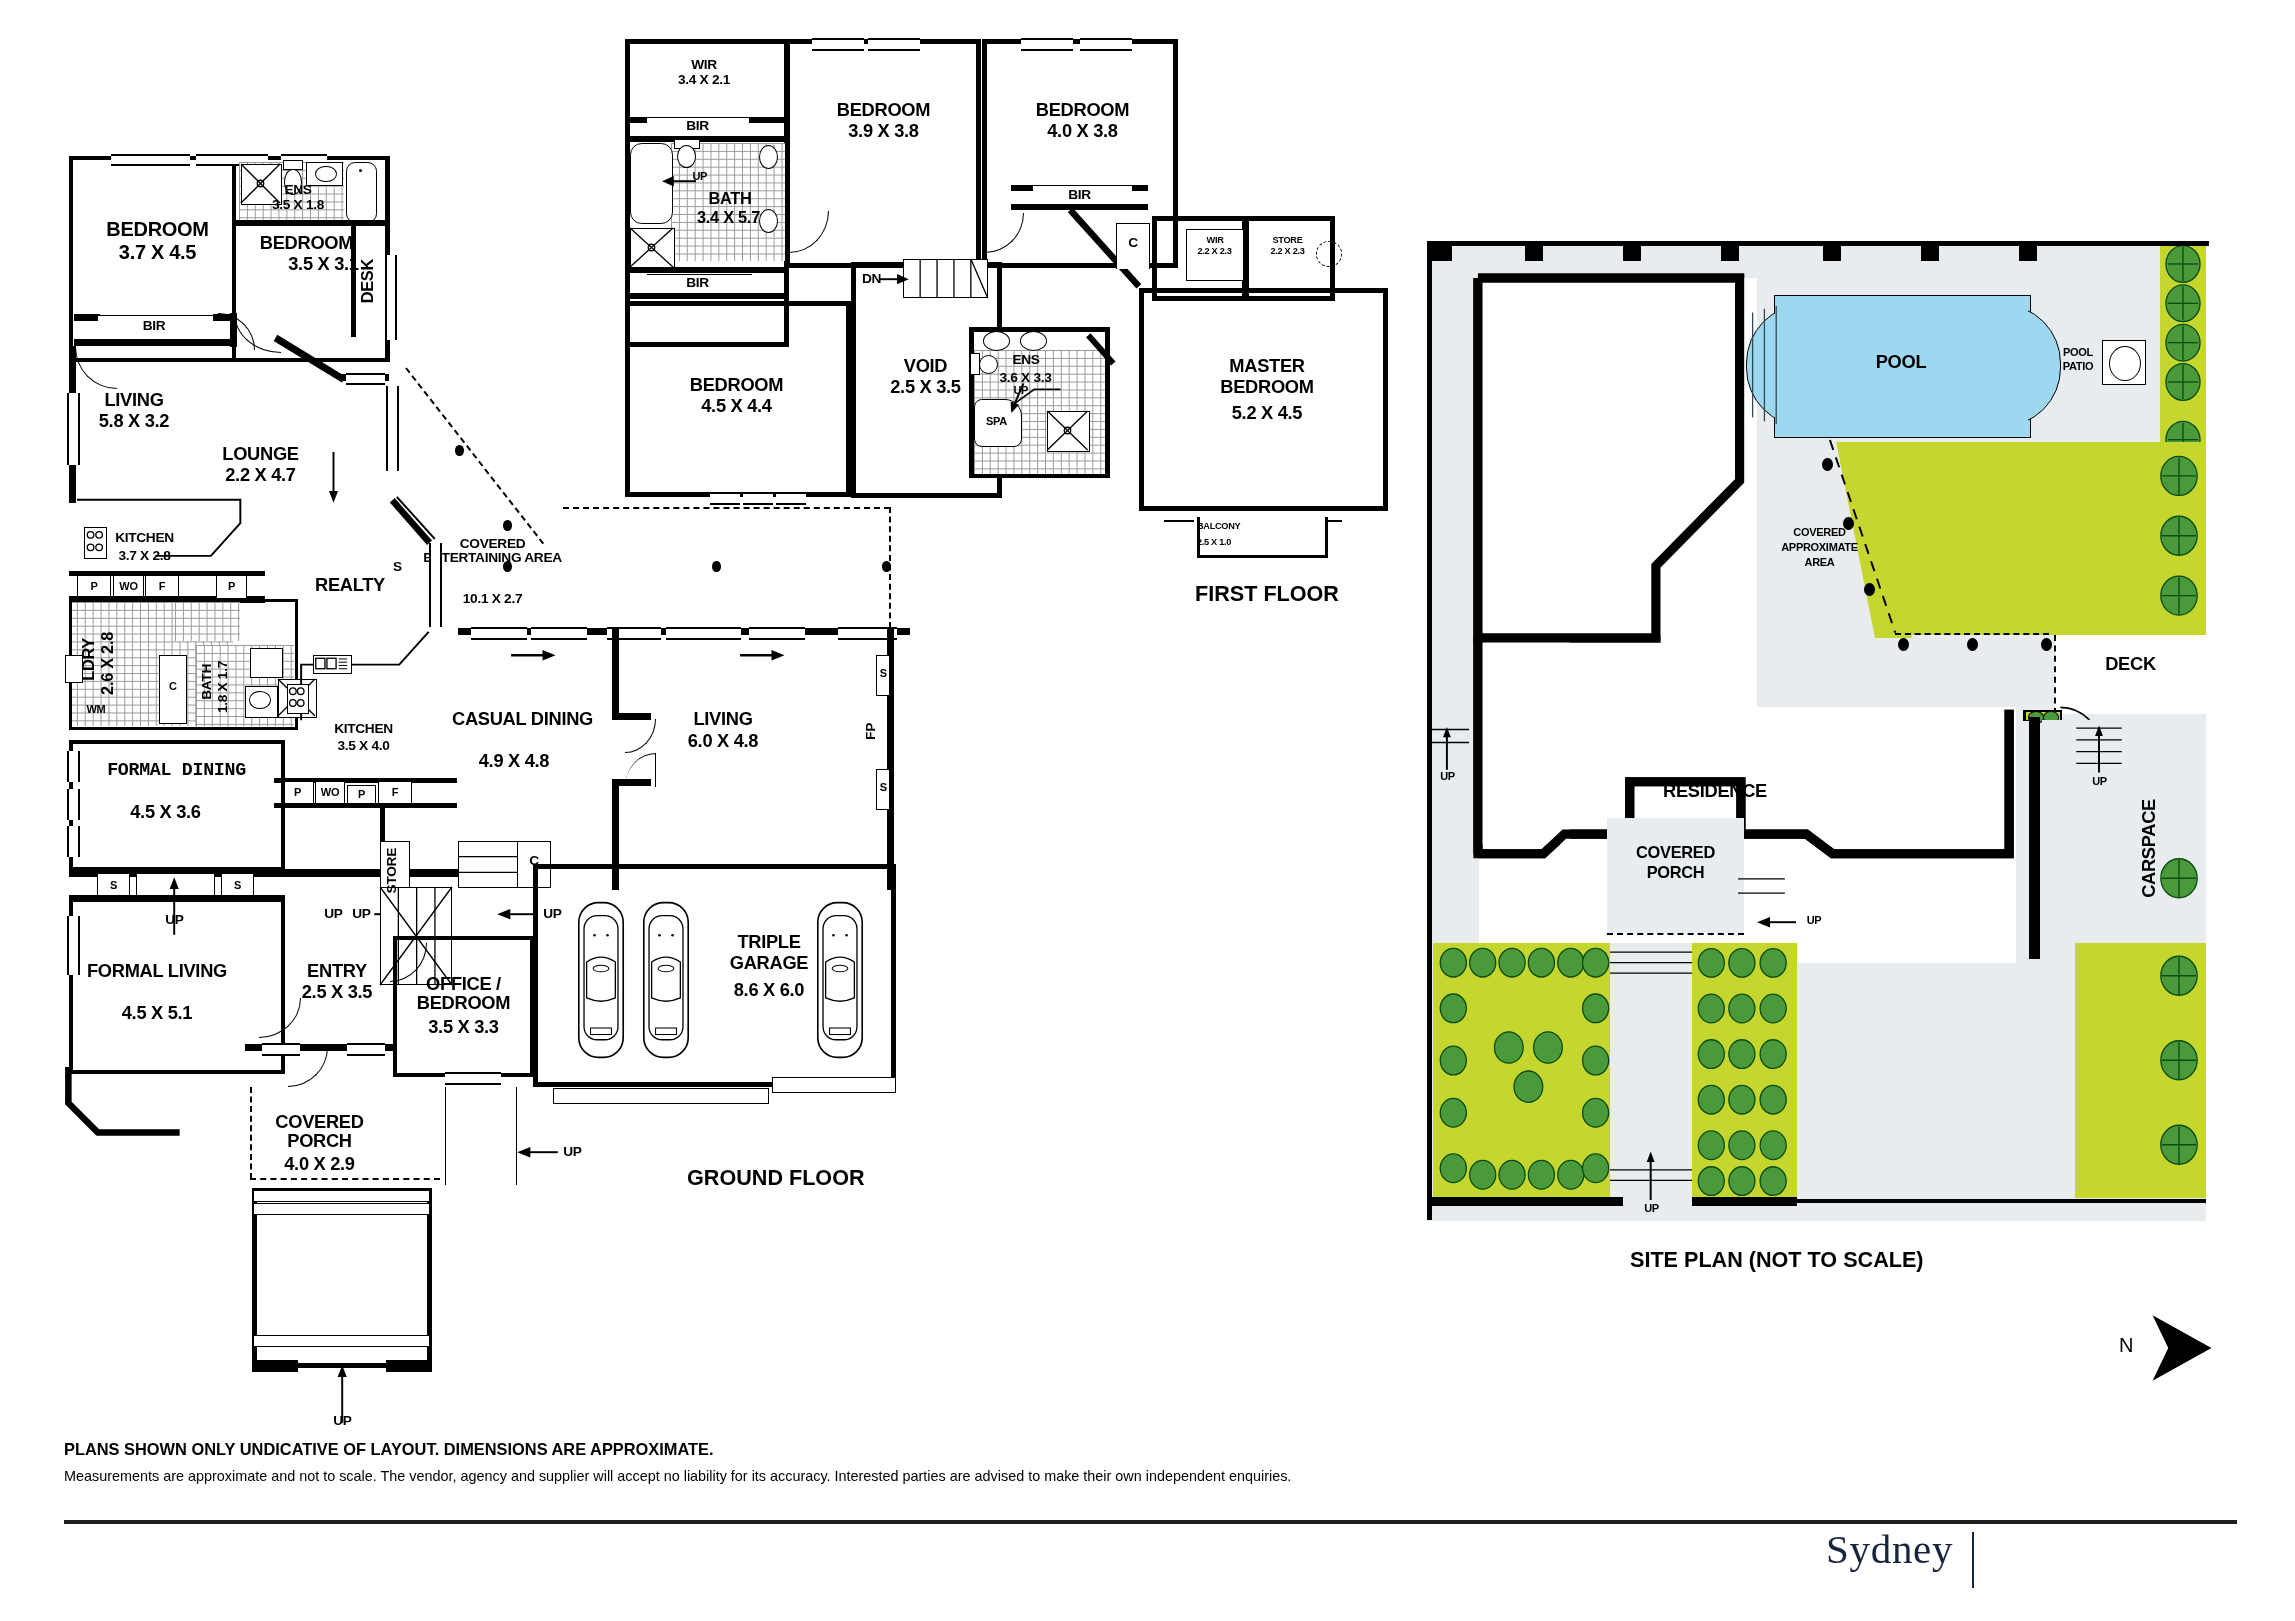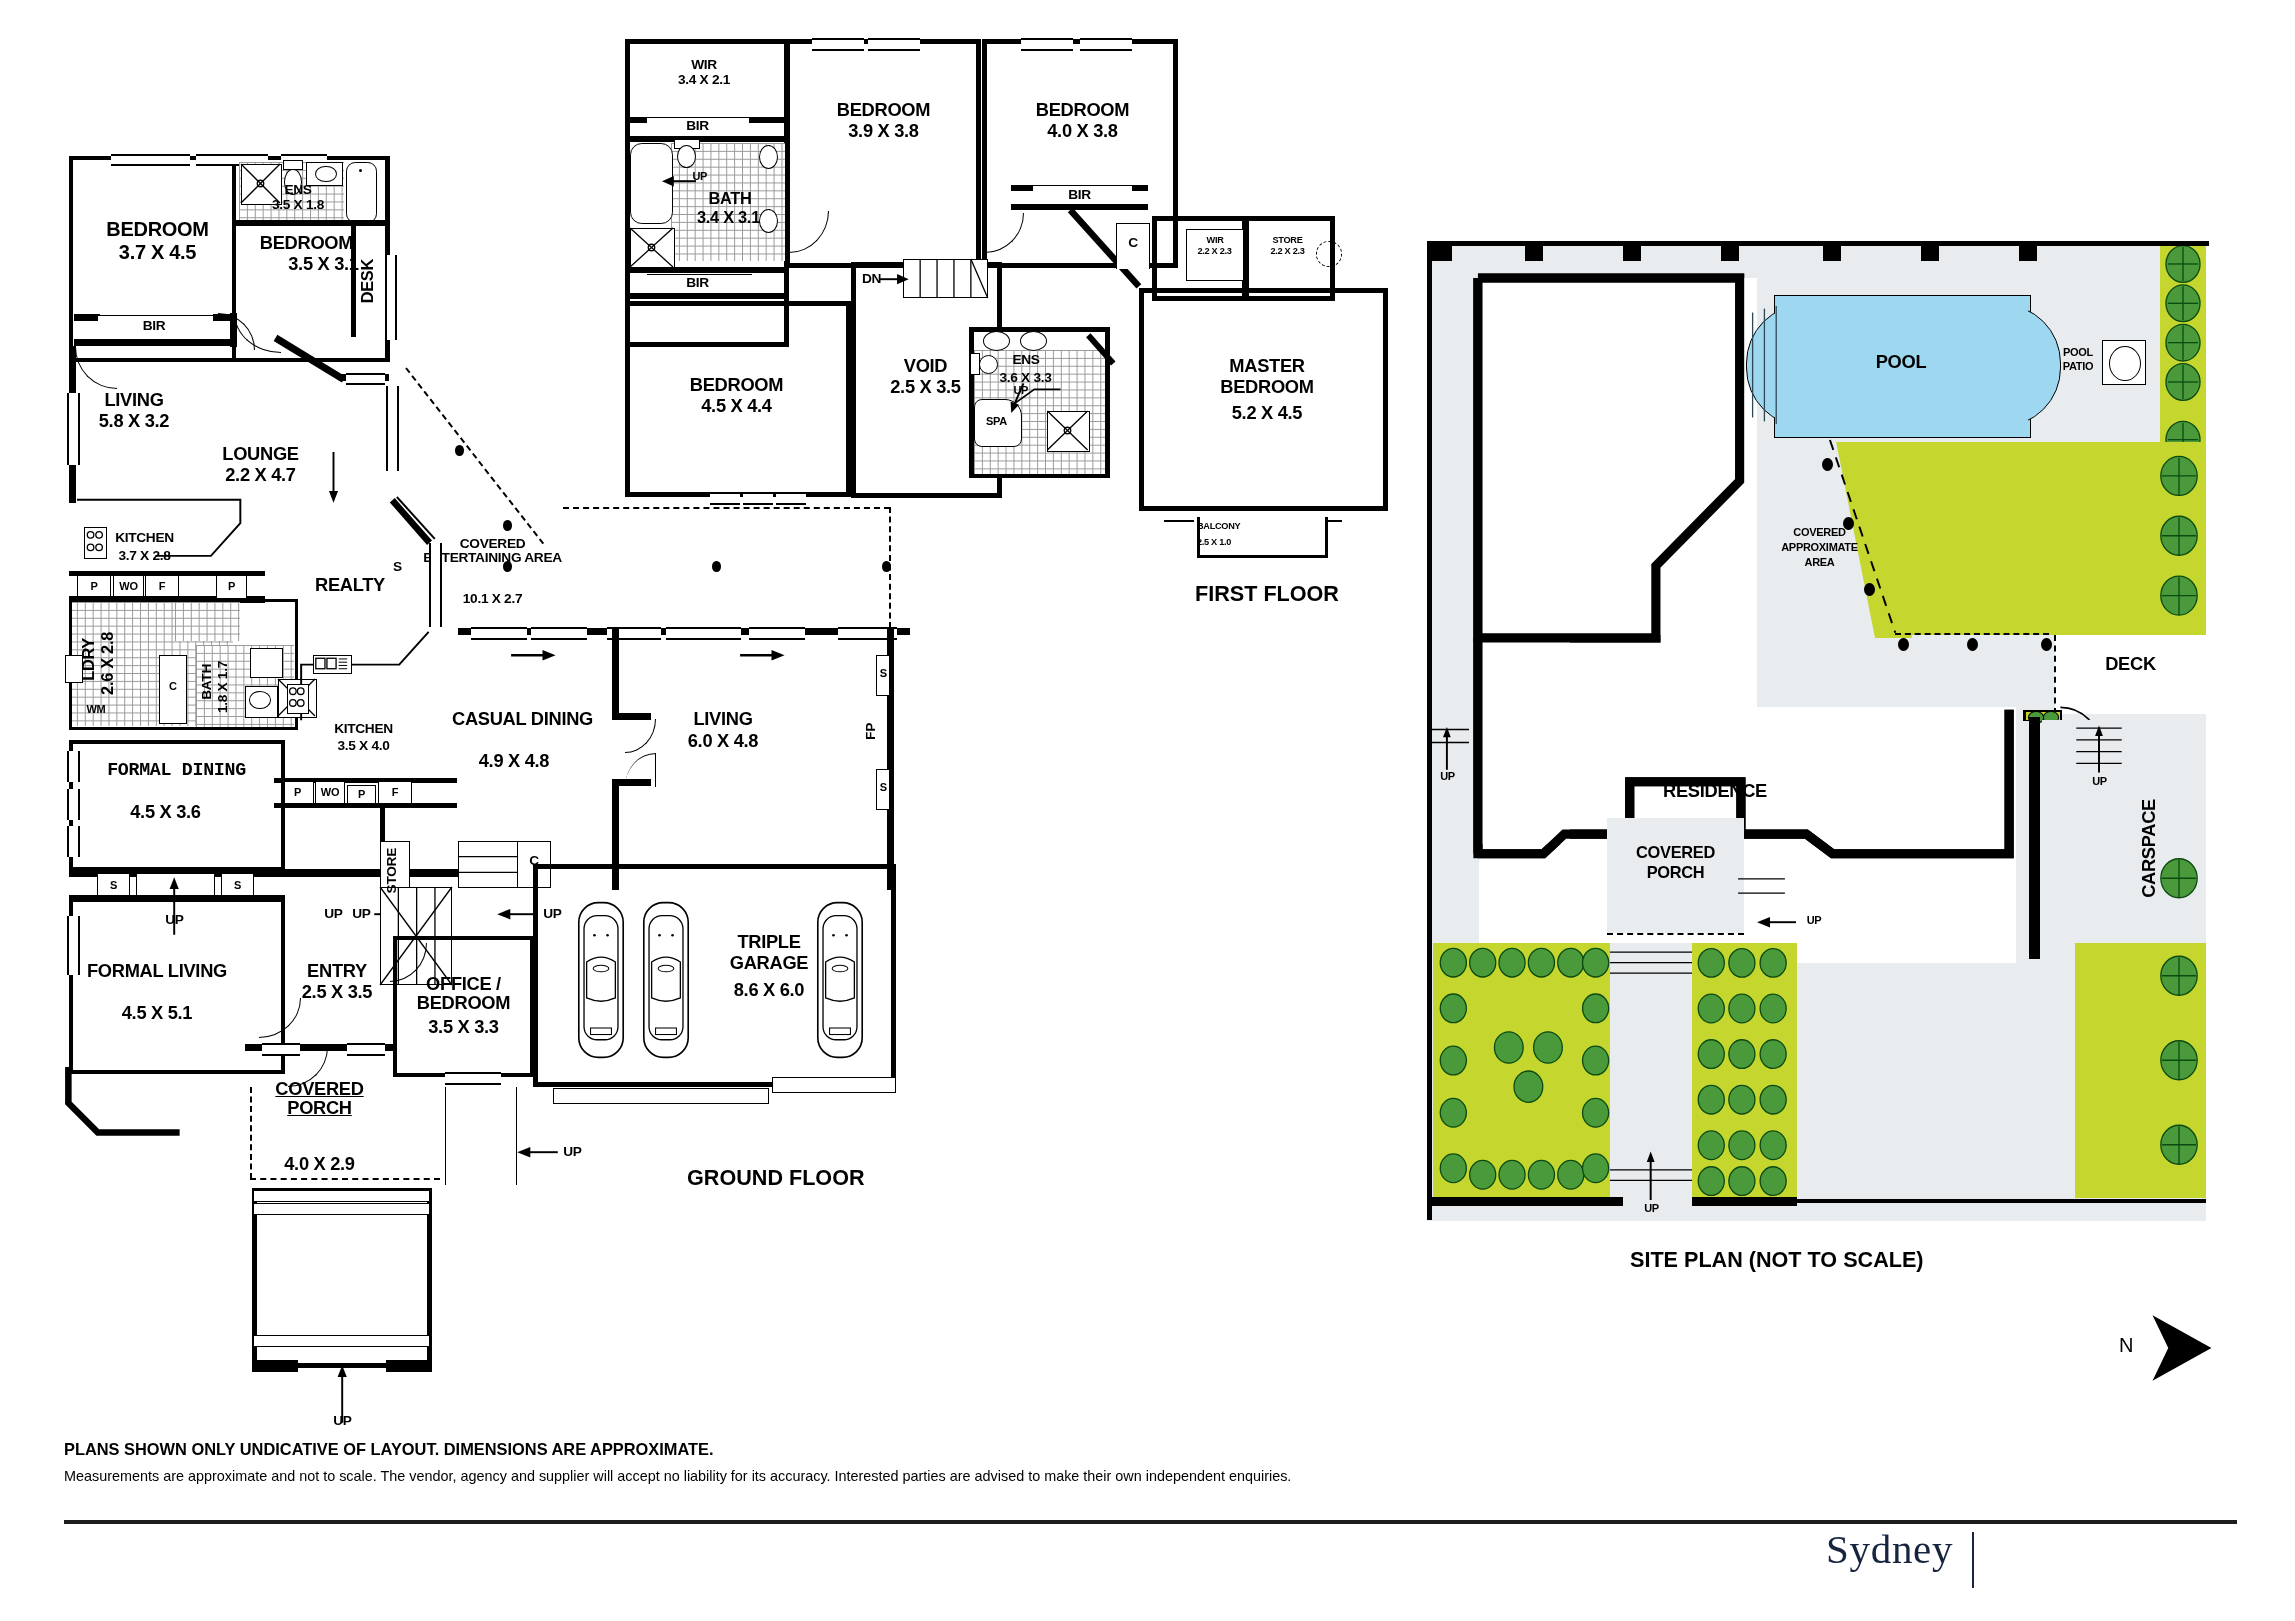--- a/index.html
+++ b/index.html
@@ -307,21 +307,21 @@
   <div class="outline" style="left:393px;top:936px;width:141px;height:141px;border-width:4.6px;"></div>
   <span class="lbl l-xl wrap" style="left:398px;top:975px;width:131px;">OFFICE / BEDROOM</span>
   <span class="lbl l-xl" style="left:398px;top:1018px;width:131px;">3.5 X 3.3</span>
   <div class="door" style="left:390px;top:943px;width:36px;height:38px;border-radius:0 0 100% 0;border-left:none;border-right:1.3px solid #000;"></div>
   <div class="win" style="left:445px;top:1072px;width:56px;height:9.2px;"></div>
 
   <div class="wall" style="left:245px;top:1044px;width:151px;height:6.5px;"></div>
   <div class="win" style="left:262px;top:1043px;width:38px;height:9.2px;"></div>
   <div class="win" style="left:347px;top:1043px;width:38px;height:9.2px;"></div>
   <div class="door" style="left:288px;top:1047px;width:39px;height:39px;border-radius:0 0 100% 0;border-left:none;border-right:1.3px solid #000;"></div>
-  <span class="lbl l-xl wrap" style="left:249px;top:1080px;width:141px;text-decoration:underline;">COVERED PORCH</span>
+  <span class="lbl l-xl wrap" style="left:249px;top:1113px;width:141px;">COVERED PORCH</span>
   <span class="lbl l-xl" style="left:249px;top:1155px;width:141px;">4.0 X 2.9</span>
   <div class="dashedv" style="left:250px;top:1087px;height:92px;"></div>
   <div class="dashed" style="left:250px;top:1178px;width:190px;"></div>
 
   <div class="outline" style="left:252px;top:1188px;width:180px;height:180px;border-width:5.2px;"></div>
   <div class="thin" style="left:254px;top:1190px;width:175px;height:11.8px;border-left:none;border-right:none;"></div>
   <div class="thin" style="left:254px;top:1203px;width:175px;height:11.8px;border-left:none;border-right:none;"></div>
   <div class="thin" style="left:254px;top:1335px;width:175px;height:11.8px;border-left:none;border-right:none;"></div>
   <div class="wall" style="left:252px;top:1360px;width:46px;height:11.8px;"></div>
   <div class="wall" style="left:386px;top:1360px;width:46px;height:11.8px;"></div>
@@ -415,21 +415,21 @@
         <line x1="0" y1="0" x2="66" y2="60" stroke="#000" stroke-width="2"></line>
         <line x1="66" y1="0" x2="0" y2="60" stroke="#000" stroke-width="2"></line>
         <circle cx="33" cy="30" r="5" fill="none" stroke="#000" stroke-width="2"></circle>
       </svg>
   <svg style="position:absolute;left:662px;top:174px;" width="36" height="14.4" viewBox="0 0 55 22">
         <line x1="52" y1="11" x2="16" y2="11" stroke="#000" stroke-width="3"></line>
         <polygon points="0,11 18,3 18,19" fill="#000"></polygon>
       </svg>
   <span class="lbl l-sm" style="left:686px;top:171px;width:27.5px;">UP</span>
   <span class="lbl l-lg" style="left:681px;top:190px;width:98px;">BATH</span>
-  <span class="lbl l-lg" style="left:671px;top:209px;width:115px;">3.4 X 3.1</span>
+  <span class="lbl l-lg" style="left:671px;top:209px;width:115px;">3.4 X 5.7</span>
   <div class="wall" style="left:630px;top:267px;width:157px;height:5.9px;"></div>
   <div class="thin" style="left:647px;top:274px;width:105px;height:19.6px;border-bottom:none;border-left:none;border-right:none;"></div>
   <span class="lbl l-md" style="left:655px;top:276px;width:85px;">BIR</span>
   <div class="wall" style="left:630px;top:293px;width:157px;height:5.9px;"></div>
 
   <div class="outline" style="left:785px;top:39px;width:196px;height:229px;border-width:5.9px;"></div>
   <div class="win" style="left:812px;top:38px;width:52px;height:9.2px;"></div>
   <div class="win" style="left:868px;top:38px;width:52px;height:9.2px;"></div>
   <span class="lbl l-xl" style="left:795px;top:101px;width:177px;">BEDROOM</span>
   <span class="lbl l-xl" style="left:795px;top:122px;width:177px;">3.9 X 3.8</span>

